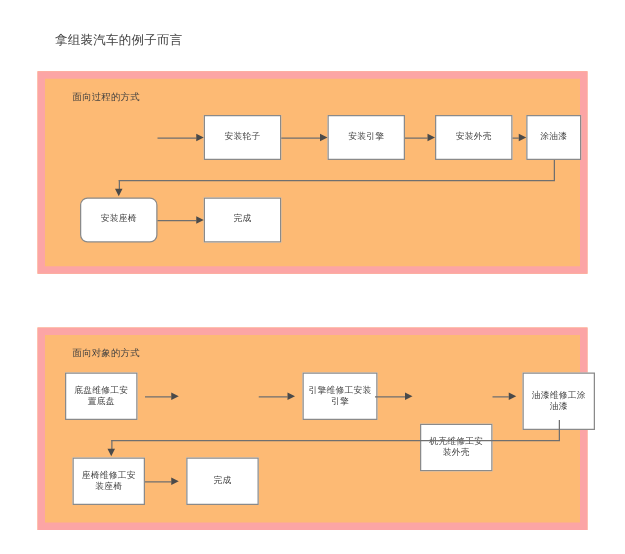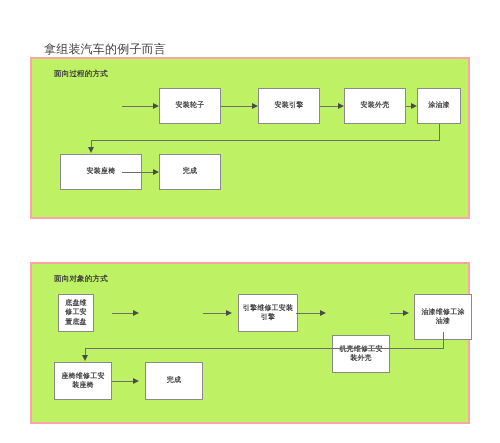--- a/index.html
+++ b/index.html
@@ -12,34 +12,34 @@
     height: 443px;
     position: relative;
     font-family: "DejaVu Sans", "Liberation Sans", sans-serif;
     color: #3a3a3a;
     overflow: hidden;
   }
 
   #page-title {
     position: absolute;
     left: 44px;
-    top: 44px;
-    font-size: 12px;
+    top: 28px;
+    font-size: 10px;
     line-height: 11px;
     color: #3f3f3f;
     white-space: nowrap;
     letter-spacing: 0.2px;
+    font-family: Liberation Mono, monospace;
   }
 
   .panel {
     position: absolute;
     box-sizing: border-box;
-    border: 2px solid #fca5a5;
-    background: #bef264;
-    font-weight: bold;
+    border: 6px solid #fca5a5;
+    background: #fdba74;
   }
   #panel-procedural {
     left: 30px;
     top: 57px;
     width: 440px;
     height: 162px;
   }
   #panel-oop {
     left: 30px;
     top: 262px;
@@ -122,32 +122,32 @@
   <div class="arrow-head arrow-right" style="left:306px; top:43.5px;"></div>
 
   <div class="conn conn-h" style="left:374px; top:47px; width:5px;"></div>
   <div class="arrow-head arrow-right" style="left:379px; top:43.5px;"></div>
 
   <div class="conn conn-v" style="left:407px; top:65px; height:16px;"></div>
   <div class="conn conn-h" style="left:59px; top:81px; width:349px;"></div>
   <div class="conn conn-v" style="left:59px; top:81px; height:8px;"></div>
   <div class="arrow-head arrow-down" style="left:56px; top:88px;"></div>
 
-  <div class="node" style="left:28px; top:95px; width:82px; height:36px;">安装座椅</div>
+  <div class="node" style="left:28px; top:95px; width:62px; height:36px;border-radius:6px;">安装座椅</div>
   <div class="node" style="left:127px; top:95px; width:62px; height:36px;">完成</div>
 
   <div class="conn conn-h" style="left:90px; top:113px; width:31px;"></div>
   <div class="arrow-head arrow-right" style="left:121px; top:109.5px;"></div>
 </div>
 
 <div class="panel" id="panel-oop">
 
   <div class="panel-title">面向对象的方式</div>
 
-  <div class="node" style="left:26px; top:30px; width:36px; height:38px;">底盘维修工安置底盘</div>
+  <div class="node" style="left:16px; top:30px; width:58px; height:38px;">底盘维修工安置底盘</div>
   <div class="node" style="left:206px; top:30px; width:60px; height:38px;">引擎维修工安装引擎</div>
   <div class="node" style="left:300px; top:30px; width:58px; height:38px;margin-top:41px;">机壳维修工安装外壳</div>
   <div class="node" style="left:382px; top:30px; width:58px; height:46px;">油漆维修工涂油漆</div>
 
   <div class="conn conn-h" style="left:80px; top:49px; width:21px;"></div>
   <div class="arrow-head arrow-right" style="left:101px; top:45.5px;"></div>
 
   <div class="conn conn-h" style="left:171px; top:49px; width:23px;"></div>
   <div class="arrow-head arrow-right" style="left:194px; top:45.5px;"></div>
 

